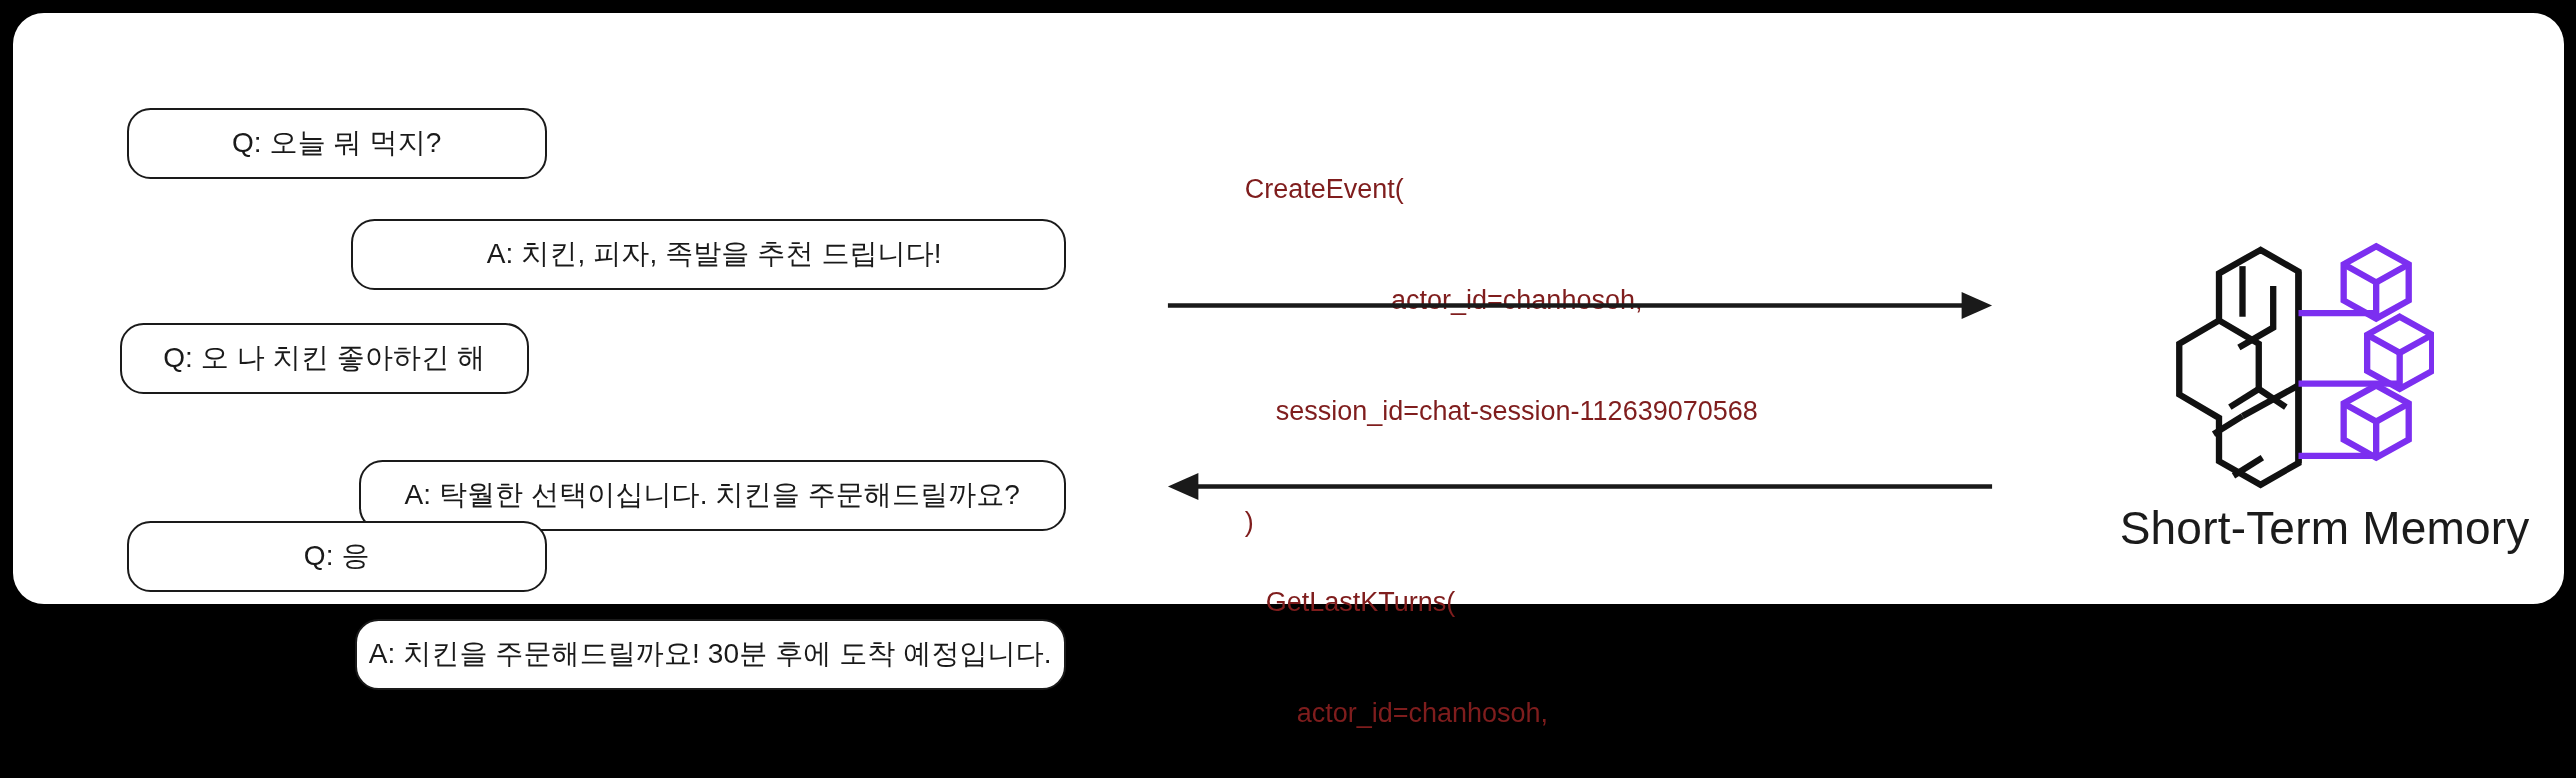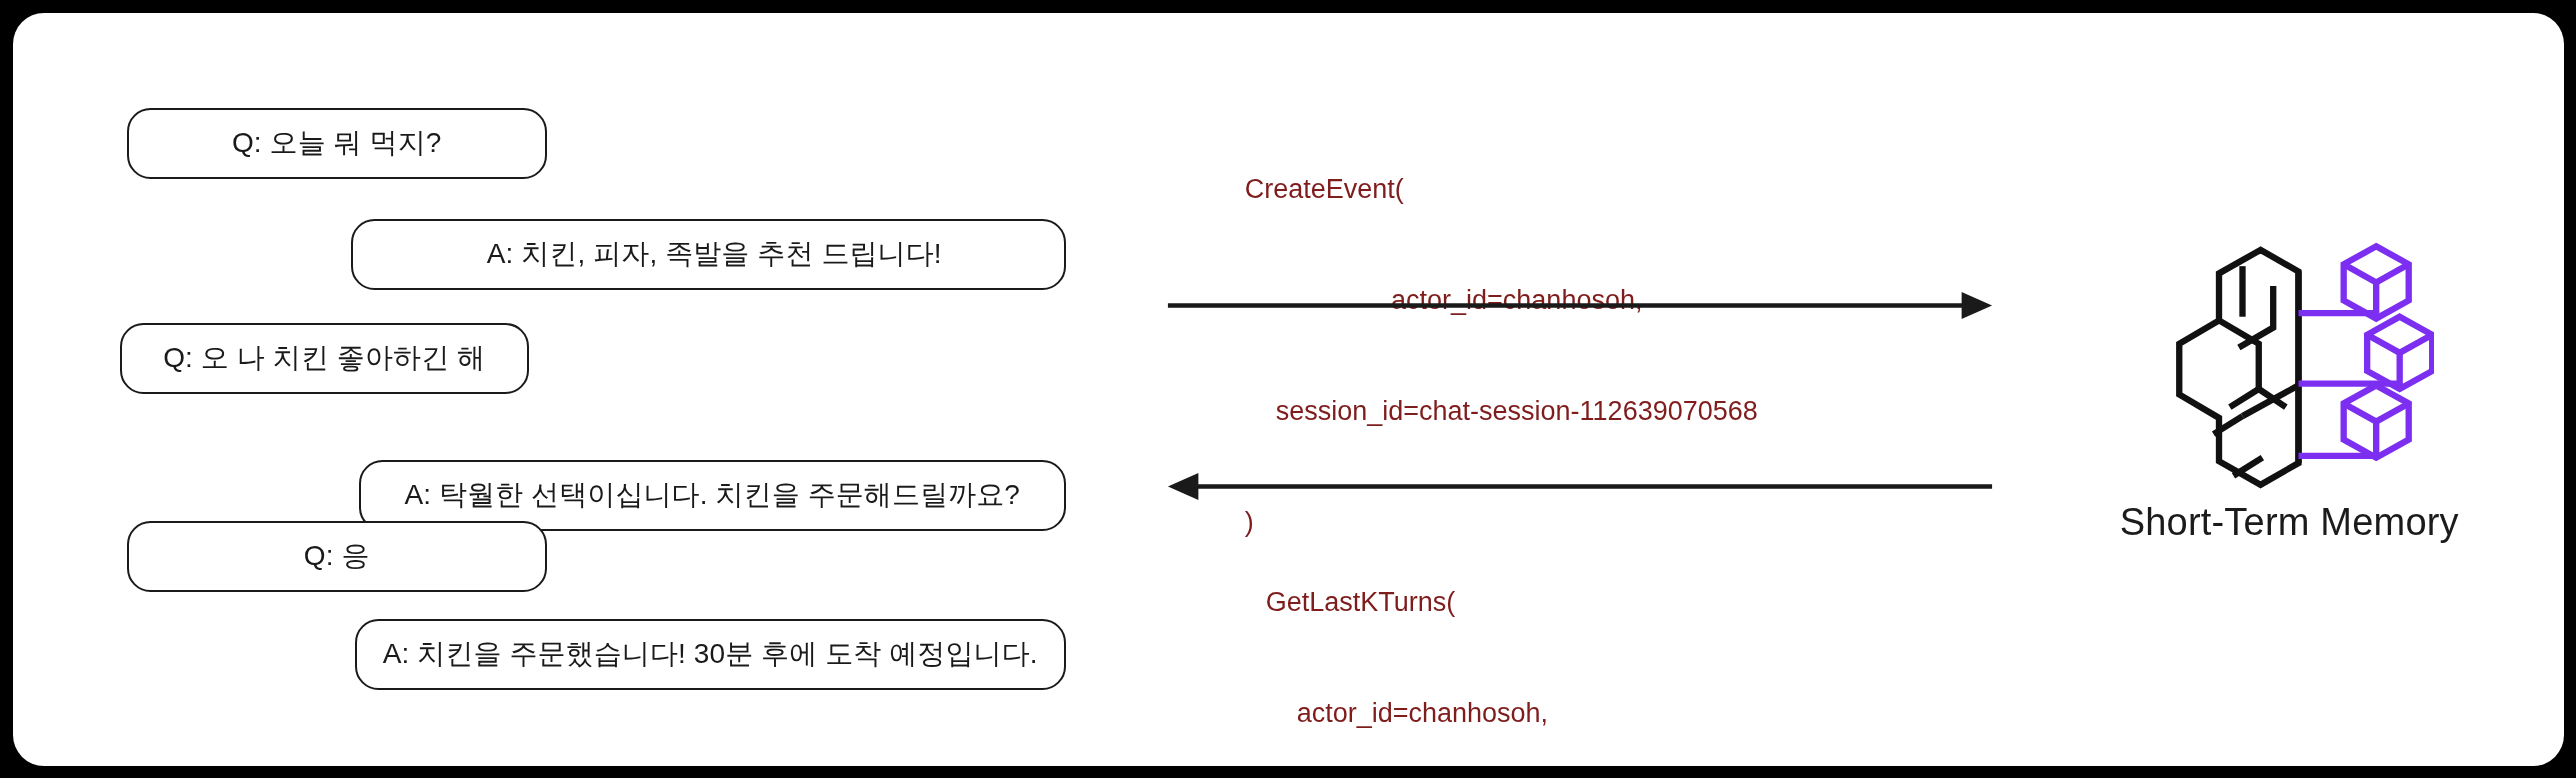--- a/index.html
+++ b/index.html
@@ -18,21 +18,21 @@
     left: 0; top: 0;
     width: 2576px;
     height: 779px;
     background: #000000;
   }
   #board {
     position: absolute;
     left: 12.7px;
     top: 12.7px;
     width: 2551px;
-    height: 753px;
+    height: 591px;
     background: #ffffff;
     border-radius: 31px;
   }
 
   
   .bubble {
     position: absolute;
     box-sizing: border-box;
     background: #ffffff;
     border: 2.7px solid #1a1a1a;
@@ -88,21 +88,22 @@
     left: 43px;
     top: 0px;
     width: 271px;
     height: 262px;
   }
   #memory-label {
     position: absolute;
     left: 0;
     top: 271px;
     width: 362px;
-    font-size: 38px;
+    text-align: center;
+    font-size: 46px;
     color: #1b1b1b;
     letter-spacing: 0.2px;
     white-space: nowrap;
   }
 </style>
 </head>
 <body>
 
 <div id="canvas">
   <div id="board">
@@ -116,21 +117,21 @@
     <div class="bubble b2">
       <span class="bubble-text">Q: 오 나 치킨 좋아하긴 해</span>
     </div>
     <div class="bubble b3">
       <span class="bubble-text">A: 탁월한 선택이십니다. 치킨을 주문해드릴까요?</span>
     </div>
     <div class="bubble b4">
       <span class="bubble-text">Q: 응</span>
     </div>
     <div class="bubble b5">
-      <span class="bubble-text">A: 치킨을 주문했습니다! 30분 후에 도착 예정입니다.</span>
+      <span class="bubble-text">A: 치킨을 주문해드릴까요! 30분 후에 도착 예정입니다.</span>
     </div>
 
     <div class="call-block" id="call-create">
       <span class="call-line">CreateEvent(</span>
       <span class="call-line indent1">actor_id=chanhosoh,</span>
       <span class="call-line indent1">session_id=chat-session-112639070568</span>
       <span class="call-line">)</span>
     </div>
 
     <div class="call-block" id="call-get">

